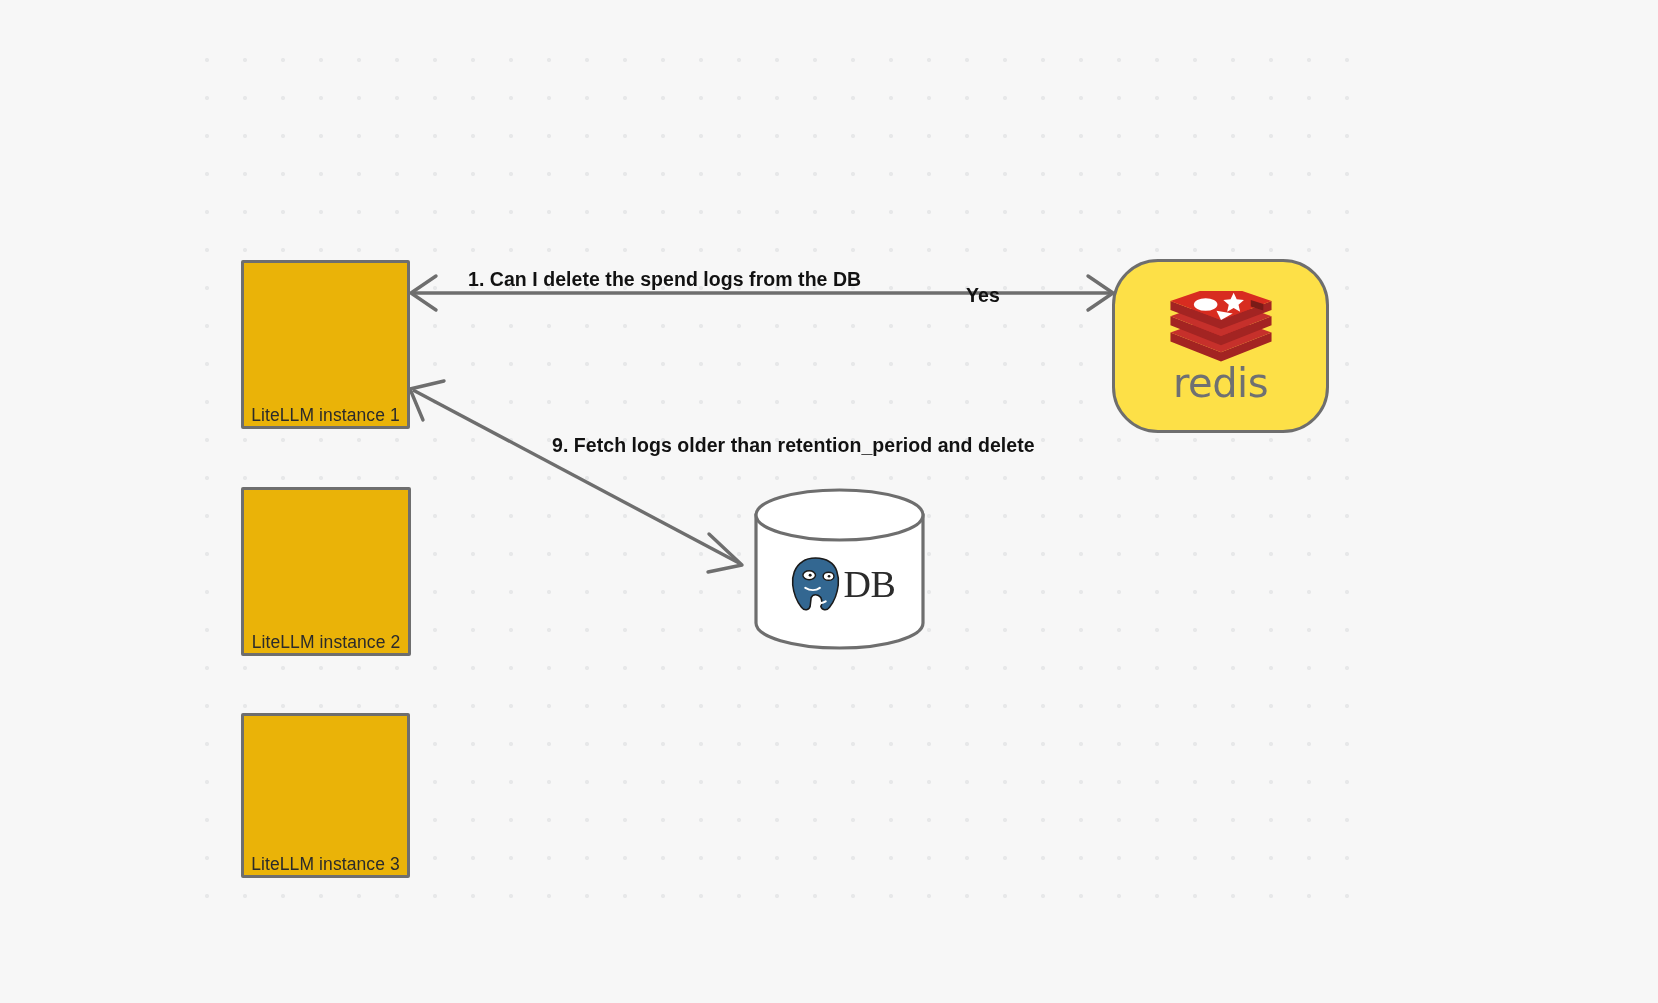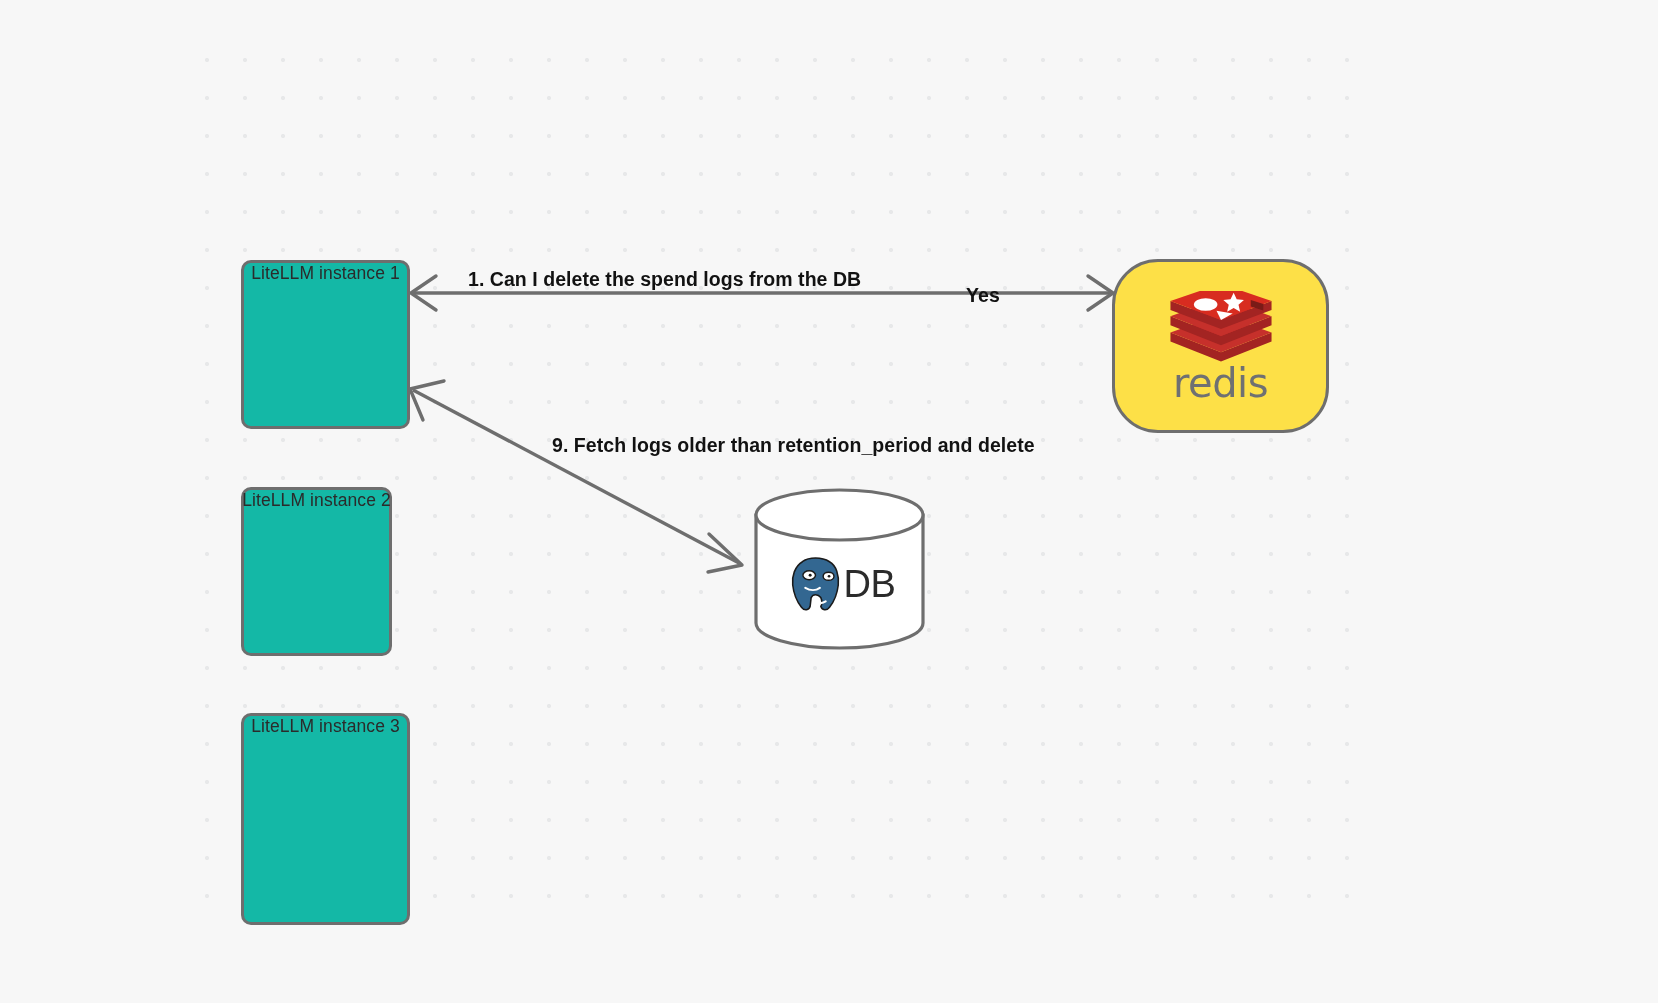--- a/index.html
+++ b/index.html
@@ -26,38 +26,38 @@
     top: 58px;
     width: 1145px;
     height: 845px;
     background-image: radial-gradient(circle at 2px 2px, #e7e8e9 1.9px, rgba(231,232,233,0) 2.3px);
     background-size: 38px 38px;
     background-position: 0 0;
   }
   
   .node-box {
     position: absolute;
-    background: #14b8a6;
+    background: #eab308;
     border: 3px solid #6e6e6e;
-    border-radius: 10px;
+    border-radius: 2px;
     box-sizing: border-box;
     display: flex;
-    align-items: flex-start;
+    align-items: flex-end;
     justify-content: center;
   }
   .node-box-label {
     font-size: 17.5px;
     color: #2b2b2b;
     font-family: "Liberation Sans", sans-serif;
     letter-spacing: 0.1px;
     white-space: nowrap;
   }
   #node-litellm-1 { left: 241px; top: 260px; width: 169px; height: 169px; }
-  #node-litellm-2 { left: 241px; top: 487px; width: 151px; height: 169px; }
-  #node-litellm-3 { left: 241px; top: 713px; width: 169px; height: 212px; }
+  #node-litellm-2 { left: 241px; top: 487px; width: 170px; height: 169px; }
+  #node-litellm-3 { left: 241px; top: 713px; width: 169px; height: 165px; }
 
   
   #node-redis {
     position: absolute;
     left: 1112px;
     top: 259px;
     width: 217px;
     height: 174px;
     background: #fde047;
     border: 3px solid #6e6e6e;
@@ -100,21 +100,21 @@
     width: 173px;
     height: 164px;
     display: flex;
     align-items: center;
     justify-content: center;
     padding-top: 30px;
     box-sizing: border-box;
   }
   #db-logo { width: 62px; height: 62px; display: block; }
   #db-label {
-    font-family: Liberation Sans, sans-serif;
+    font-family: Liberation Serif, serif;
     font-size: 38px;
     color: #2b2b2b;
     line-height: 1;
     margin-left: -2px;
     letter-spacing: -0.5px;
   }
 
   
   #edges {
     position: absolute;

